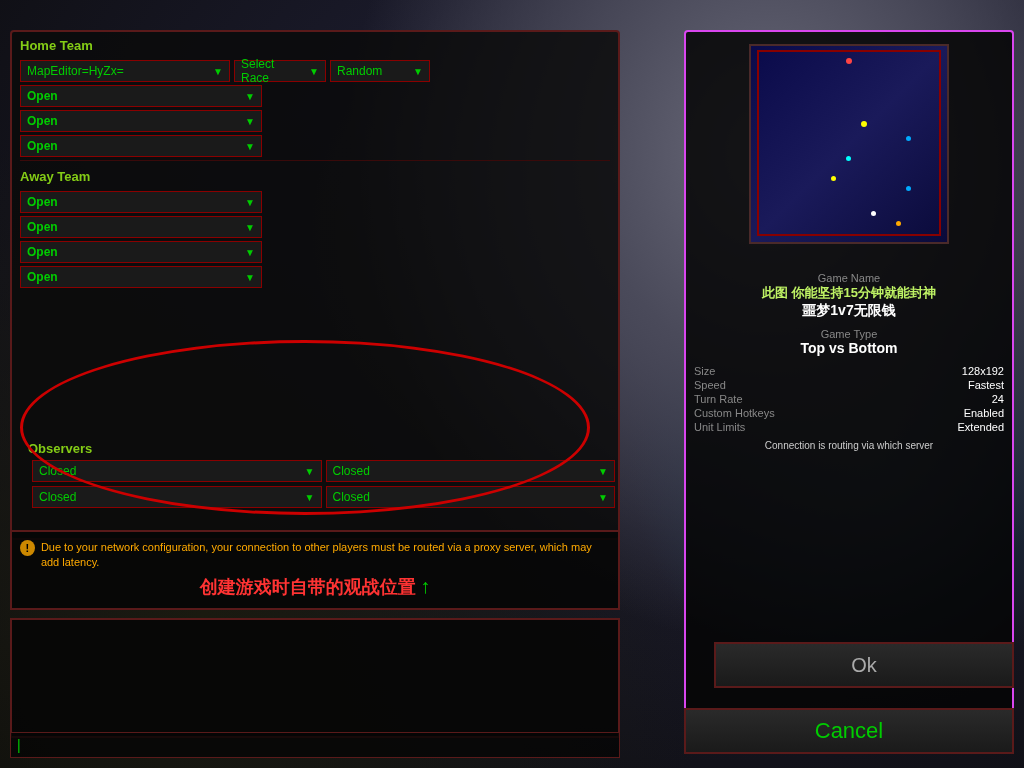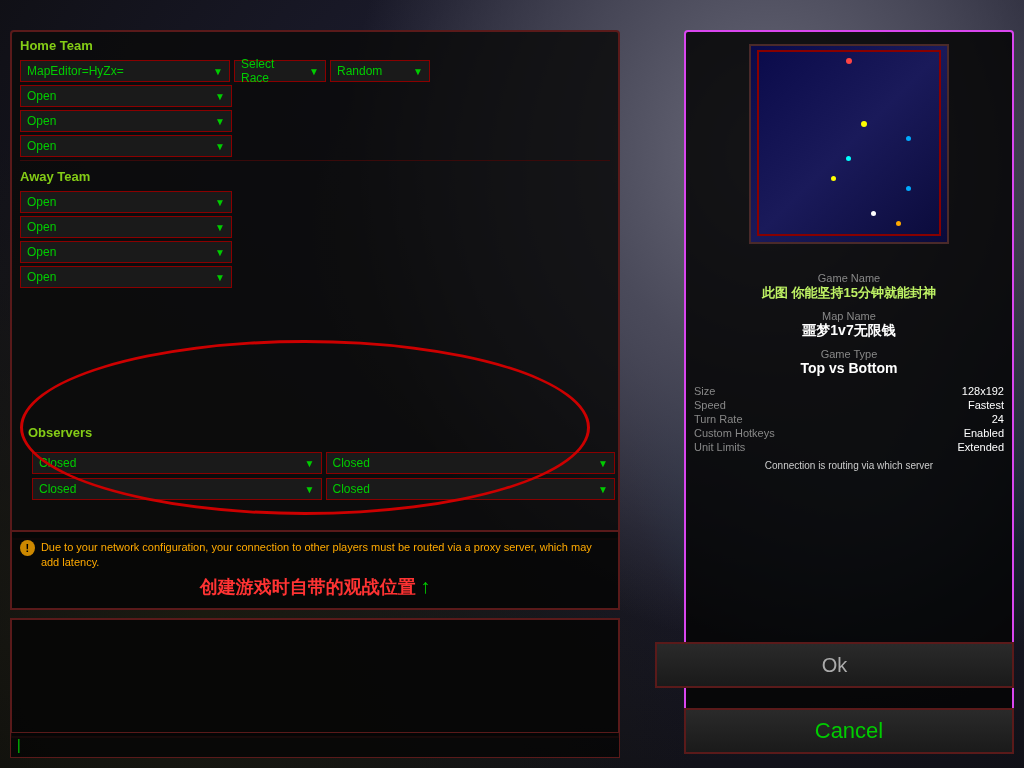--- a/index.html
+++ b/index.html
@@ -81,41 +81,42 @@
 
     .dd-race {
       width: 92px;
     }
 
     .dd-random {
       width: 100px;
     }
 
     .dd-open {
-      width: 212px;
+      width: 242px;
+      font-weight: bold;
     }
 
     
     .team-section {
       margin-bottom: 2px;
     }
 
     
     .observers-section {
       position: absolute;
       left: 8px;
       bottom: 30px;
       width: 595px;
     }
 
     .observer-grid {
       display: grid;
       grid-template-columns: 1fr 1fr;
       gap: 4px;
-      margin: 8px 0;
+      margin: 0 0;
       padding-left: 12px;
     }
 
     .dd-closed {
       width: 100%;
     }
 
     
     .red-oval {
       position: absolute;
@@ -286,21 +287,21 @@
       font-size: 10px;
       text-align: center;
       padding: 6px;
     }
 
     
     .ok-button {
       position: absolute;
       right: 10px;
       bottom: 80px;
-      width: 359px;
+      width: 300px;
       height: 46px;
       background: linear-gradient(180deg, #2a2a2a 0%, #1a1a1a 100%);
       border: 2px solid #5a1a1a;
       color: #aaaaaa;
       font-size: 20px;
       font-family: Arial, sans-serif;
       cursor: pointer;
       display: flex;
       align-items: center;
       justify-content: center;
@@ -462,21 +463,20 @@
     <div class="map-dot" style="width:5px;height:5px;background:#ffff00;left:80px;top:130px;"></div>
     <div class="map-dot" style="width:5px;height:5px;background:#00aaff;left:155px;top:140px;"></div>
     <div class="map-dot" style="width:5px;height:5px;background:#ffffff;left:120px;top:165px;"></div>
     <div class="map-dot" style="width:5px;height:5px;background:#ffaa00;left:145px;top:175px;"></div>
   </div>
 
   <div class="game-info">
     <div class="info-label">Game Name</div>
     <div class="info-value">此图 你能坚持15分钟就能封神</div>
 
-    <div class="info-label">Map Name</div>
     <div class="info-value-large">噩梦1v7无限钱</div>
 
     <div class="info-label">Game Type</div>
     <div class="info-value-large">Top vs Bottom</div>
   </div>
 
   <div class="info-row">
     <span class="info-row-label">Size</span>
     <span class="info-row-value">128x192</span>
   </div>

